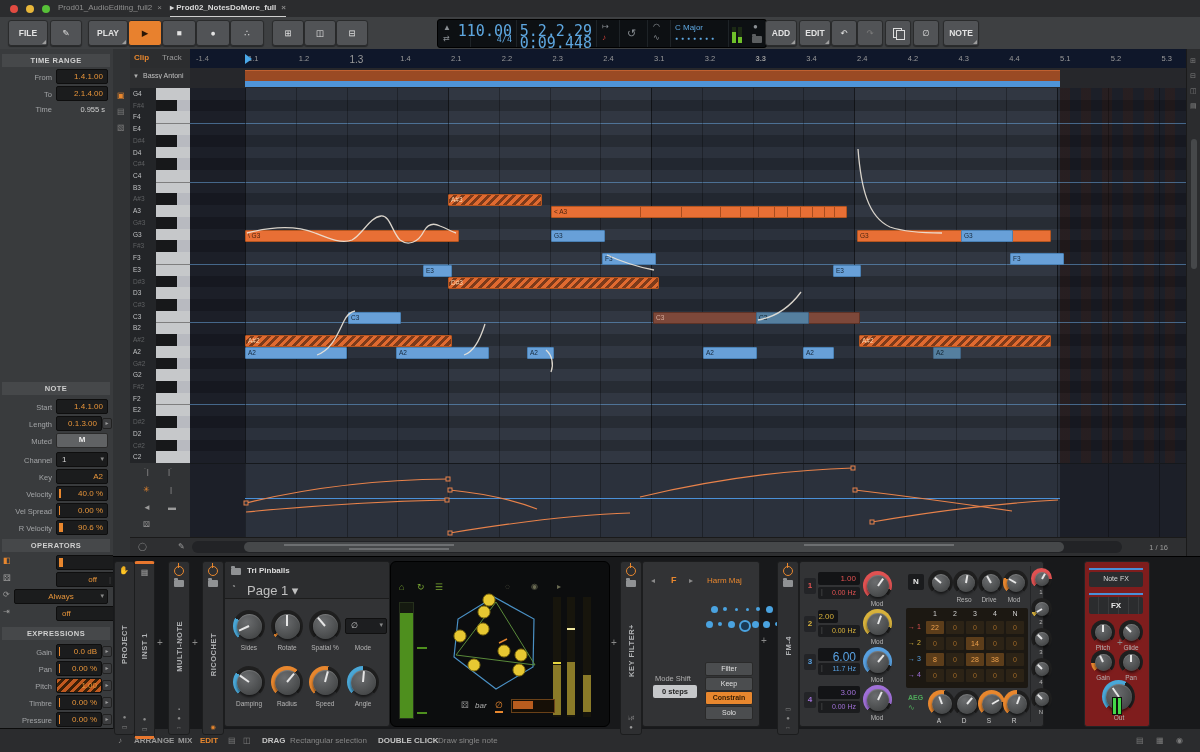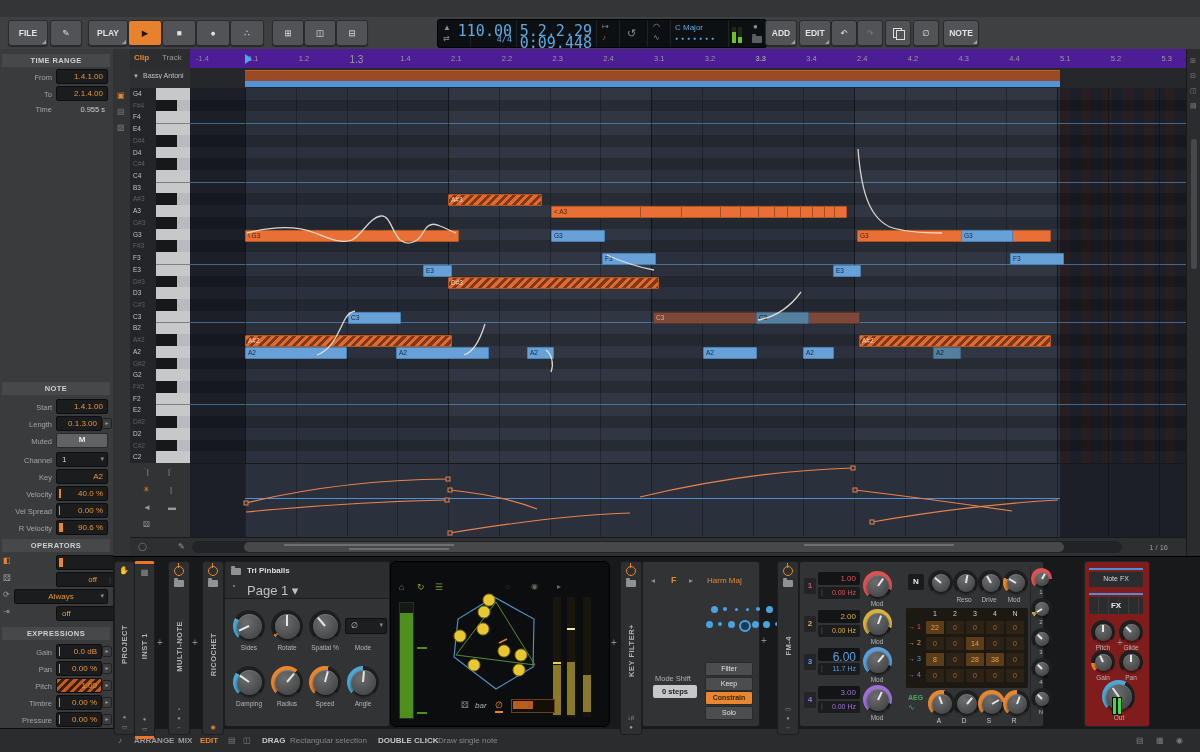--- a/index.html
+++ b/index.html
@@ -58,20 +58,27 @@
   .cell{position:absolute;font-size:7px;text-align:center;border-radius:1px;}
   
   .statusbar{position:absolute;left:0;top:728px;width:1200px;height:24px;background:#2b2c2e;border-top:1px solid #0c0c0c;}
   .sb{position:absolute;top:0;height:24px;line-height:24px;font-size:8px;}
 </style>
 </head>
 <body>
 
 <div id="app">
 
+  <div class="titlebar">
+    <div class="tlight" style="left:10px;background:#e24b41;"></div>
+    <div class="tlight" style="left:26px;background:#e8b73a;"></div>
+    <div class="tlight" style="left:42px;background:#57c038;"></div>
+    <div class="doc-tab" style="left:58px;"><span>Prod01_AudioEditing_full2</span><span class="x">×</span></div>
+    <div class="doc-tab active" style="left:170px;">▸ <span>Prod02_NotesDoMore_full</span><span class="x">×</span></div>
+  </div>
 
   <div class="toolbar">
     <div class="tbtn corner" style="left:8px;width:38px;">FILE</div>
     <div class="tbtn" style="left:50px;width:30px;"><span class="glyph">✎</span></div>
     <div class="tbtn corner" style="left:88px;width:38px;">PLAY</div>
     <div class="tbtn orange" style="left:128px;width:32px;"><span class="glyph">▶</span></div>
     <div class="tbtn" style="left:162px;width:32px;"><span class="glyph">■</span></div>
     <div class="tbtn" style="left:196px;width:32px;"><span class="glyph">●</span></div>
     <div class="tbtn" style="left:230px;width:32px;"><span class="glyph">∴</span></div>
     <div class="tbtn" style="left:272px;width:30px;"><span class="glyph">⊞</span></div>
@@ -261,21 +268,21 @@
       <div style="position: absolute; left: 4px; top: 74px; font-size: 8px; color: rgb(125, 125, 125);">▧</div>
     </div>
     <div style="position: absolute; left: 130px; top: 49px; width: 60px; height: 19px; background: rgb(44, 45, 47);">
       <div style="position: absolute; left: 4px; top: 4px; font-size: 8px; color: rgb(232, 135, 46); font-weight: bold;">Clip</div>
       <div style="position: absolute; left: 32px; top: 4px; font-size: 8px; color: rgb(154, 154, 154);">Track</div>
     </div>
     <div style="position: absolute; left: 130px; top: 68px; width: 60px; height: 20px; background: rgb(46, 47, 49); border-bottom: 1px solid rgb(26, 26, 26);">
       <div style="position: absolute; left: 3px; top: 5px; font-size: 6px; color: rgb(176, 176, 176);">▼</div>
       <div style="position: absolute; left: 13px; top: 4px; font-size: 7px; color: rgb(192, 192, 192); white-space: nowrap; overflow: hidden; width: 44px;">Bassy Antoni</div>
     </div>
-    <div style="position: absolute; left: 190px; top: 49px; width: 996px; height: 19px; background: #4c1d95; border-bottom: 1px solid rgb(32, 33, 36);">
+    <div style="position: absolute; left: 190px; top: 49px; width: 996px; height: 19px; background: #0f172a; border-bottom: 1px solid rgb(32, 33, 36);">
       <div style="position: absolute; left: 6px; top: 5px; font-size: 7.5px; color: rgb(138, 138, 138);">-1.4</div>
       <div style="position: absolute; left: 58px; top: 5px; font-size: 7.5px; color: rgb(154, 154, 154);">1.1</div>
       <div style="position: absolute; left: 108.75px; top: 5px; font-size: 7.5px; color: rgb(154, 154, 154);">1.2</div>
       <div style="position: absolute; left: 159.5px; top: 5px; font-size: 10px; color: rgb(154, 154, 154); text-align: center;">1.3</div>
       <div style="position: absolute; left: 210.25px; top: 5px; font-size: 7.5px; color: rgb(154, 154, 154);">1.4</div>
       <div style="position: absolute; left: 261px; top: 5px; font-size: 7.5px; color: rgb(154, 154, 154);">2.1</div>
       <div style="position: absolute; left: 311.75px; top: 5px; font-size: 7.5px; color: rgb(154, 154, 154);">2.2</div>
       <div style="position: absolute; left: 362.5px; top: 5px; font-size: 7.5px; color: rgb(154, 154, 154);">2.3</div>
       <div style="position: absolute; left: 413.25px; top: 5px; font-size: 7.5px; color: rgb(154, 154, 154);">2.4</div>
       <div style="position: absolute; left: 464px; top: 5px; font-size: 7.5px; color: rgb(154, 154, 154);">3.1</div>
@@ -762,21 +769,21 @@
           <div style="position: absolute; left: 3px; top: 1px; font-size: 7px; color: rgb(85, 85, 85);">|</div>
           <div style="position: absolute; right: 4px; top: 2px; font-size: 7px; color: rgb(224, 82, 82);">0.00 Hz</div>
         </div>
         <div class="karc" style="position: absolute; left: 63px; top: 9px; width: 29px; height: 29px; background: conic-gradient(from -135deg, rgb(224, 82, 82) 0deg, rgb(224, 82, 82) 243deg, rgb(31, 31, 31) 243deg, rgb(31, 31, 31) 270deg, transparent 270deg, transparent 360deg);">
           <div class="knob" style="height: 22px; width: 22px; --rot: 35deg;"></div>
         </div>
         <div class="klabel" style="position: absolute; left: 60px; top: 38px; width: 34px;">Mod</div>
         <div style="position: absolute; left: 4px; top: 54px; width: 12px; height: 16px; background: rgb(35, 36, 39); border-radius: 2px;">
           <div style="position: absolute; width: 100%; text-align: center; top: 3px; font-size: 8px; font-weight: bold; color: rgb(216, 178, 60);">2</div>
         </div>
-        <div style="position: absolute; left: 18px; top: 48px; width: 42px; height: 13px; background: rgb(19, 20, 22); border-radius: 2px; text-decoration: underline;">
+        <div style="position: absolute; left: 18px; top: 48px; width: 20px; height: 13px; background: rgb(19, 20, 22); border-radius: 2px; text-decoration: underline;">
           <div style="position: absolute; right: 4px; top: 2px; font-size: 8px; color: rgb(216, 178, 60);">2.00</div>
         </div>
         <div style="position: absolute; left: 18px; top: 63px; width: 42px; height: 12px; background: rgb(27, 28, 30); border-radius: 2px;">
           <div style="position: absolute; left: 3px; top: 1px; font-size: 7px; color: rgb(85, 85, 85);">|</div>
           <div style="position: absolute; right: 4px; top: 2px; font-size: 7px; color: rgb(216, 178, 60);">0.00 Hz</div>
         </div>
         <div class="karc" style="position: absolute; left: 63px; top: 47px; width: 29px; height: 29px; background: conic-gradient(from -135deg, rgb(216, 178, 60) 0deg, rgb(216, 178, 60) 243deg, rgb(31, 31, 31) 243deg, rgb(31, 31, 31) 270deg, transparent 270deg, transparent 360deg);">
           <div class="knob" style="height: 22px; width: 22px; --rot: 20deg;"></div>
         </div>
         <div class="klabel" style="position: absolute; left: 60px; top: 76px; width: 34px;">Mod</div>

